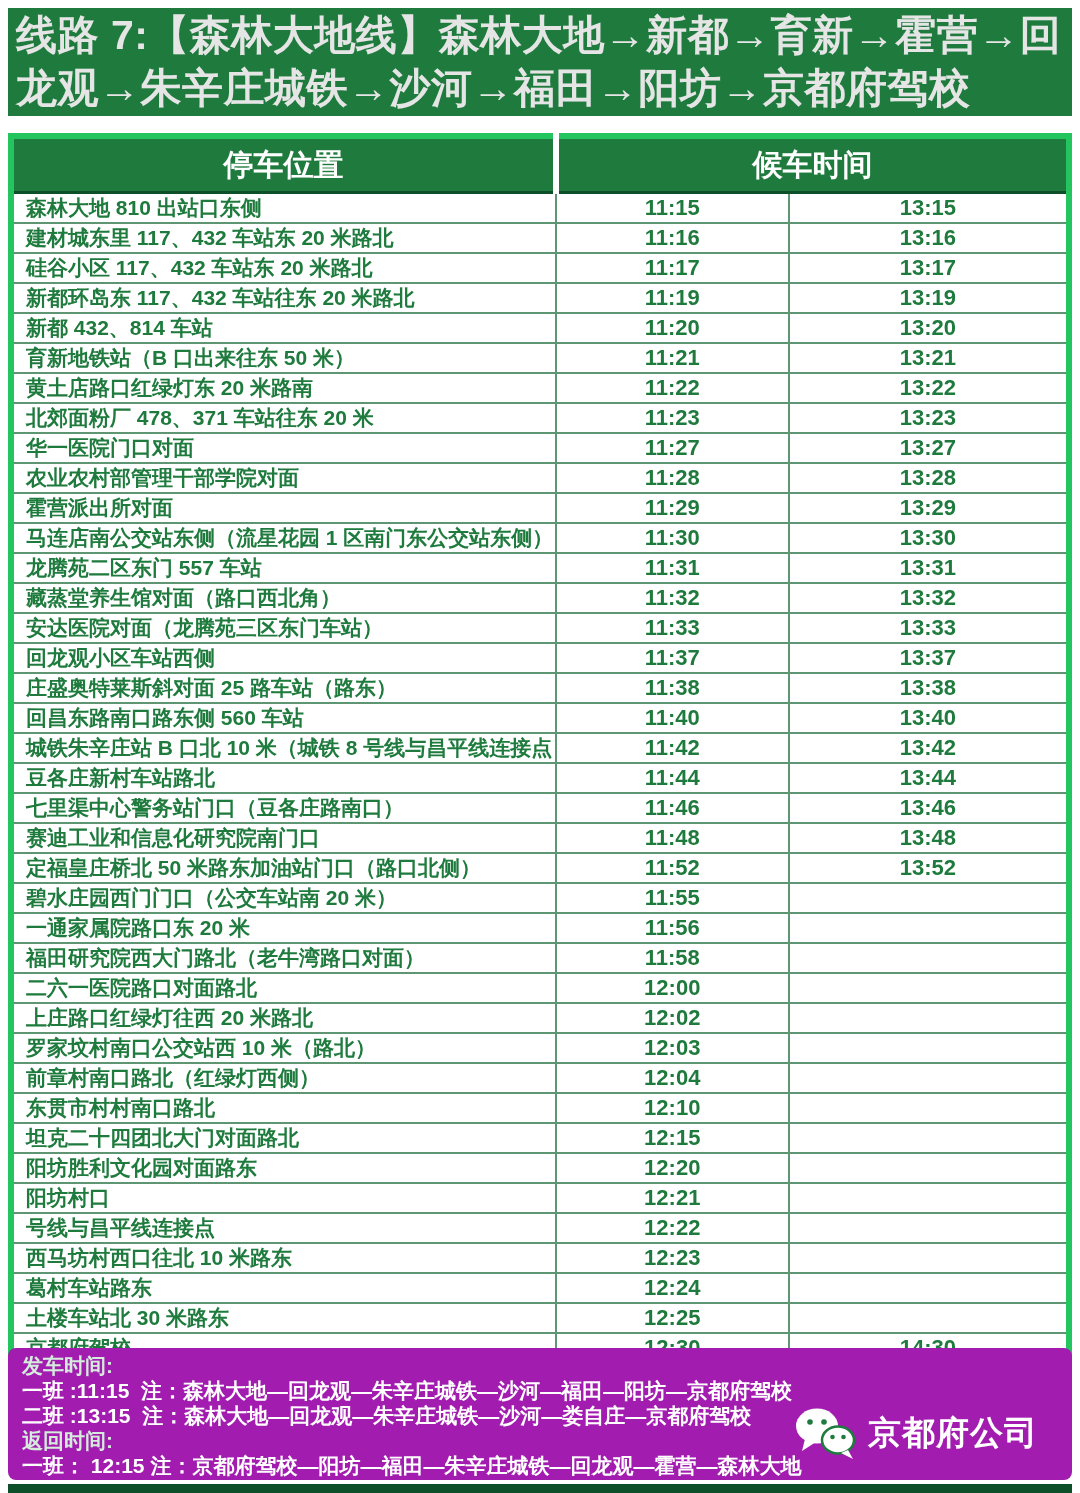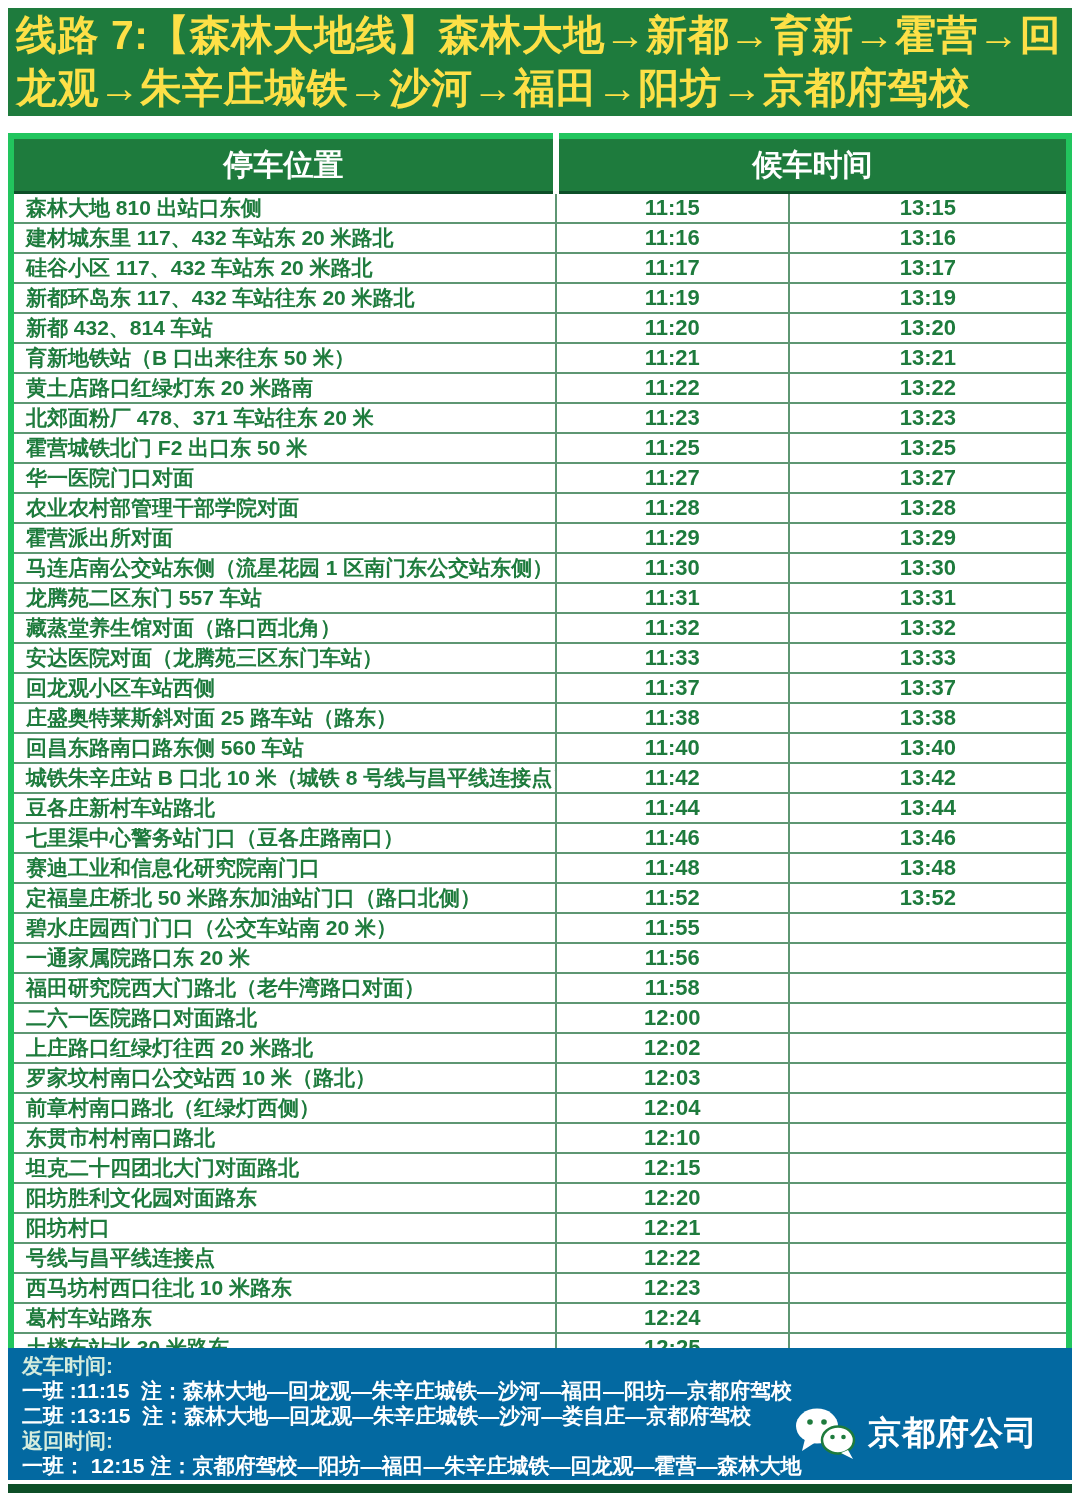--- a/index.html
+++ b/index.html
@@ -9,21 +9,21 @@
     background:#ffffff;
     font-family:"Liberation Sans", "DejaVu Sans", sans-serif;
     overflow:hidden;
   }
 
   
   .title-banner {
     position:absolute; left:8px; top:8px;
     width:1064px; height:108px;
     background:#1e7b3d;
-    color:#fde047;
+    color:#e5e5e5;
     font-weight:bold;
     font-size:41px;
     line-height:53px;
     padding:1px 8px;
     box-sizing:border-box;
     overflow:hidden;
     letter-spacing:0.5px;
   }
 
   
@@ -69,24 +69,25 @@
     font-size:22px;
     text-align:center;
     border-left:2px solid #5e9673;
   }
   table.schedule thead th { border-bottom:3px solid #0d4f28; }
 
   
   .footer-banner {
     position:absolute; left:8px; top:1348px;
     width:1064px; height:132px;
-    background:#0369a1;
+    background:#a21caf;
     box-sizing:border-box;
     padding:5px 14px;
     color:#ffffff;
+    border-radius:8px;
   }
   .footer-line {
     font-size:21px;
     line-height:25px;
     font-weight:bold;
     white-space:pre-wrap;
     color:#ffffff;
   }
   .footer-line.heading { color:#d5ecdd; }
 
@@ -173,25 +174,20 @@
       <td class="time">11:22</td>
       <td class="time">13:22</td>
     </tr>
 
     <tr>
       <td class="stop">北郊面粉厂 478、371 车站往东 20 米</td>
       <td class="time">11:23</td>
       <td class="time">13:23</td>
     </tr>
 
-    <tr>
-      <td class="stop">霍营城铁北门 F2 出口东 50 米</td>
-      <td class="time">11:25</td>
-      <td class="time">13:25</td>
-    </tr>
 
     <tr>
       <td class="stop">华一医院门口对面</td>
       <td class="time">11:27</td>
       <td class="time">13:27</td>
     </tr>
 
     <tr>
       <td class="stop">农业农村部管理干部学院对面</td>
       <td class="time">11:28</td>

